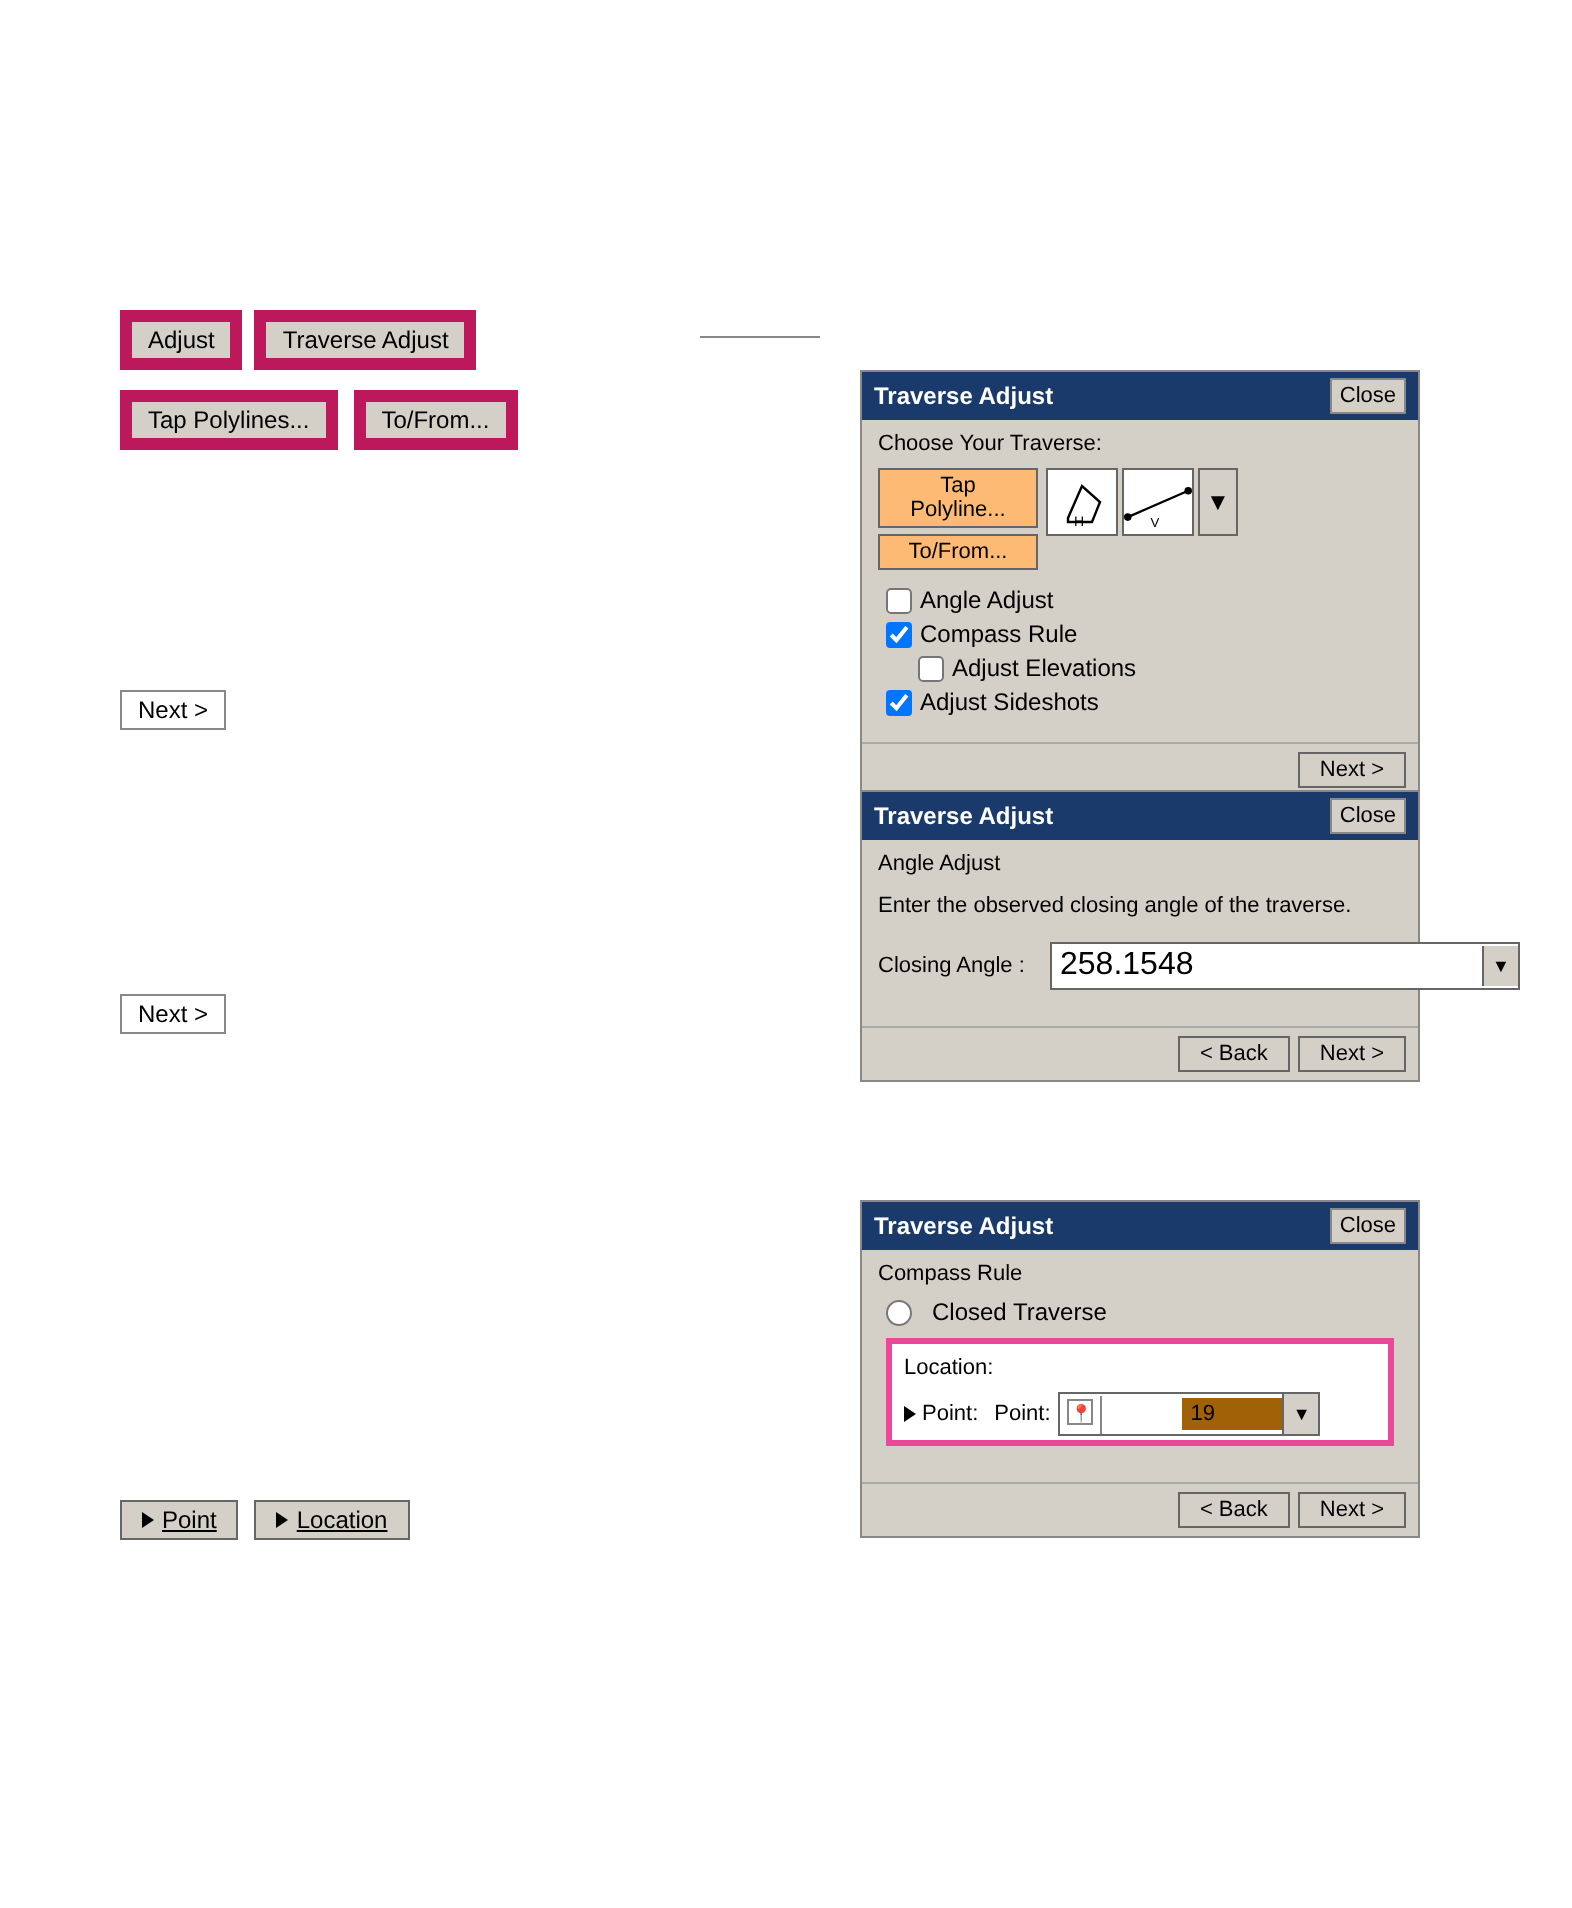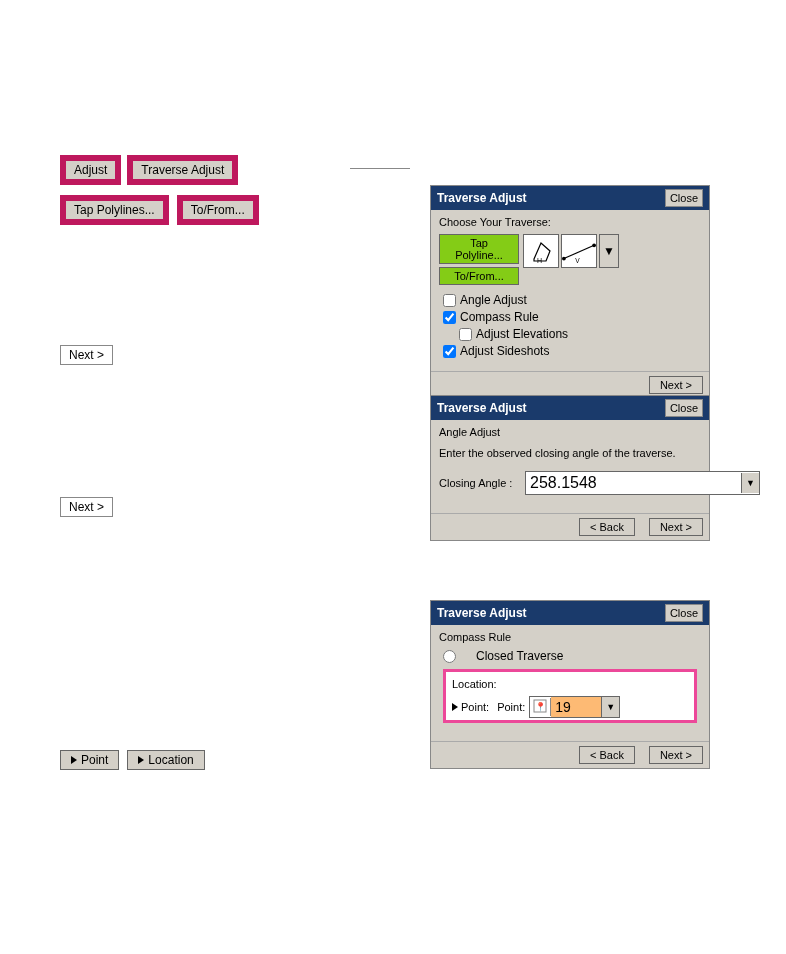--- a/index.html
+++ b/index.html
@@ -73,20 +73,21 @@
       left: 60px;
       top: 487px;
     }
 
     .bottom-buttons {
       position: absolute;
       left: 60px;
       top: 750px;
       display: flex;
       gap: 8px;
+      text-decoration: underline;
     }
 
     .bottom-btn {
       border: 1px solid #666;
       background: #d4d0c8;
       padding: 2px 10px;
       font-size: 12px;
       cursor: pointer;
       display: flex;
       align-items: center;
@@ -154,21 +155,21 @@
     }
 
     .traverse-btn-col {
       display: flex;
       flex-direction: column;
       gap: 3px;
     }
 
     .trav-btn {
       border: 1px solid #666;
-      background: #84cc16;
+      background: #fdba74;
       padding: 2px 8px;
       font-size: 11px;
       cursor: pointer;
       width: 80px;
     }
 
     .traverse-icons {
       display: flex;
       gap: 2px;
       align-items: center;
@@ -272,35 +273,35 @@
       display: flex;
       align-items: center;
       justify-content: center;
       cursor: pointer;
       font-size: 9px;
     }
 
     .two-btn-footer {
       display: flex;
       justify-content: flex-end;
-      gap: 14px;
+      gap: 4px;
       padding: 4px 6px;
       border-top: 1px solid #aaa;
       margin-top: 6px;
     }
 
     
     .dialog-3 {
       top: 600px;
     }
 
     .radio-row {
       display: flex;
       align-items: flex-end;
-      gap: 20px;
+      gap: 10px;
       margin-bottom: 4px;
       padding-left: 4px;
     }
 
     .location-box {
       border: 3px solid #ec4899;
       background: #fff;
       margin: 6px 4px;
       padding: 6px 22px 2px 6px;
       min-height: 45px;
@@ -333,25 +334,26 @@
     }
 
     .point-icon {
       padding: 1px 3px;
       font-size: 10px;
       border-right: 1px solid #888;
     }
 
     .point-input {
       border: none;
-      background: #fdba74;
+      background: #a16207;
       padding: 2px 4px;
-      font-size: 14px;
+      font-size: 11px;
       width: 50px;
       outline: none;
+      margin-left: 40px;
     }
 
     .point-dd {
       border-left: 1px solid #666;
       background: #d4d0c8;
       width: 18px;
       height: 20px;
       display: flex;
       align-items: center;
       justify-content: center;

